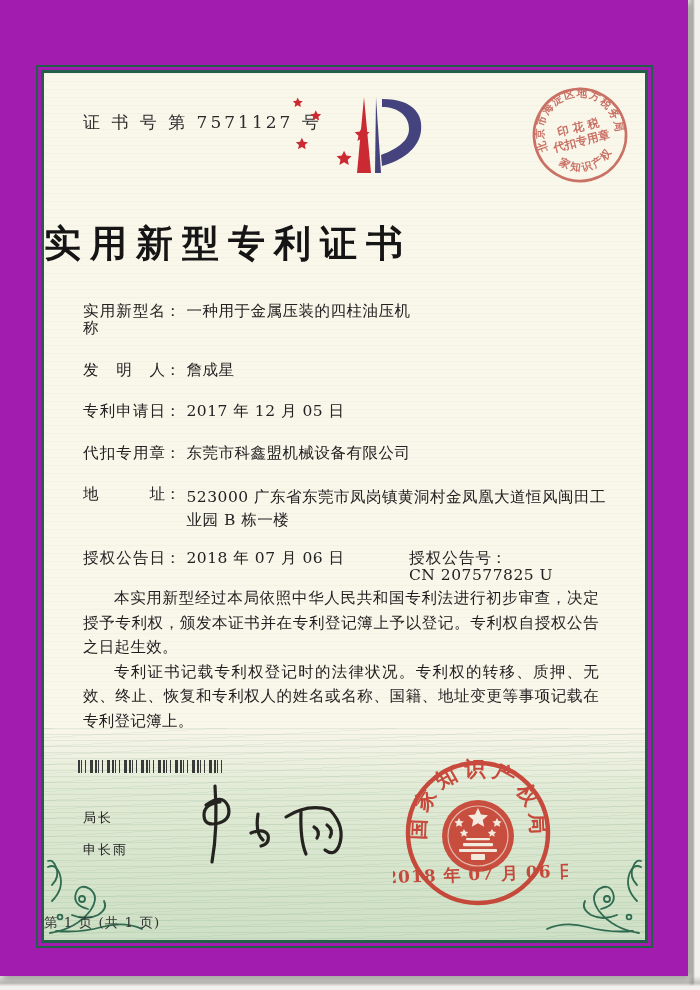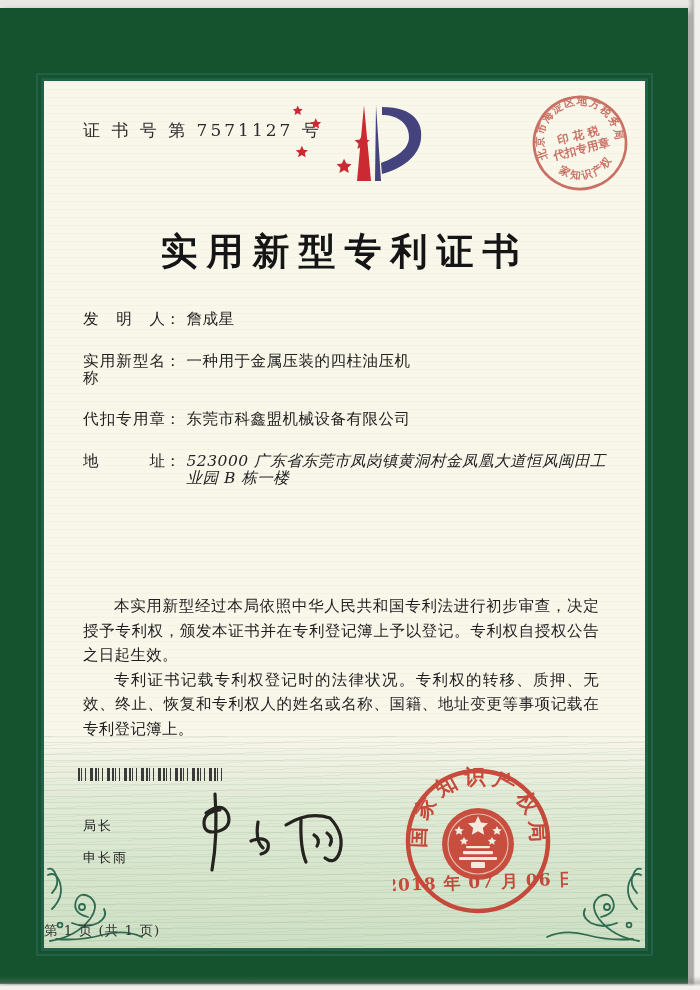--- a/index.html
+++ b/index.html
@@ -4,22 +4,22 @@
 <style>
   * { margin:0; padding:0; box-sizing:border-box; }
   html,body { width:700px; height:990px; }
   body {
     font-family:"DejaVu Serif","Liberation Serif",serif;
     background:#e9e8e4;
     position:relative;
     overflow:hidden;
   }
   .paper {
-    position:absolute; left:0; top:8px; width:688px; height:976px;
-    background:#14532d;
+    position:absolute; left:0; top:0; width:688px; height:976px;
+    background:#a21caf;
     box-shadow:3px 3px 7px rgba(90,90,88,.55);
   }
   .frame {
     position:absolute; left:41px; top:70px; width:607px; height:873px;
     border:3px solid #23604a;
     outline:2px solid #23604a;
     outline-offset:3px;
     background:#f9f6ea;
     background-image:repeating-linear-gradient(180deg, rgba(150,180,150,.06) 0 1px, transparent 1px 8px);
   }
@@ -29,32 +29,32 @@
       repeating-linear-gradient(180deg, rgba(100,150,105,.13) 0 1px, transparent 1px 6px),
       repeating-linear-gradient(177deg, rgba(120,165,120,.10) 0 1px, transparent 1px 9px),
       linear-gradient(180deg, rgba(214,230,207,0) 0%, rgba(206,225,198,.55) 30%, rgba(198,220,190,.85) 100%);
   }
   .cert-no {
     position:absolute; left:39px; top:38px;
     font-size:17px; letter-spacing:3px; color:#2b2b2b;
   }
   .logo { position:absolute; left:237px; top:24px; }
   .title {
-    position:absolute; left:0; right:0; top:146px; text-align:center;
+    position:absolute; left:0; right:0; top:146px; text-align:left;
     font-size:37px; font-weight:bold; letter-spacing:9px; color:#151515;
   }
   .fields { position:absolute; left:39px; top:230px; width:545px; font-size:15.5px; color:#222; }
   .frow { position:relative; margin-bottom:24.5px; line-height:17px; }
   .f-label {
     display:inline-block; width:82px; vertical-align:top;
     text-align:justify; text-align-last:justify;
   }
   .f-colon { display:inline-block; vertical-align:top; margin-right:6px; }
   .f-value { display:inline-block; vertical-align:top; letter-spacing:.5px; }
-  .f-value-wrap { display:inline-block; vertical-align:top; width:430px; line-height:17px; letter-spacing:.5px;font-style:italic; }
+  .f-value-wrap { display:inline-block; vertical-align:top; width:430px; line-height:23px; letter-spacing:.5px; }
   .frow.addr { margin-bottom:18px; }
   .dual .pair2 { position:absolute; left:326px; top:0; }
   .paras { position:absolute; left:39px; top:513px; width:516px; font-size:15.5px; line-height:24.5px; color:#1f1f1f; letter-spacing:.3px; }
   .paras p { text-indent:2em; text-align:justify; }
   .barcode {
     position:absolute; left:34px; top:687px; width:148px; height:13px;
     background:repeating-linear-gradient(90deg,
       #3a3a3a 0 2px, transparent 2px 3px,
       #3a3a3a 3px 4px, transparent 4px 7px,
       #3a3a3a 7px 8px, transparent 8px 12px,
@@ -99,30 +99,37 @@
       <g fill="#45437d">
         <path d="M93,0 L98,76 L92,76 Z" transform="translate(2,0)"></path>
         <path d="M101,2 C135,2 142,20 140,34 C138,52 120,64 101,69 L100,58 C116,52 128,44 128,32 C128,18 116,10 101,10 Z"></path>
       </g>
     </svg>
 
     <div class="title">实用新型专利证书</div>
 
     <div class="fields">
       <div class="frow">
+        <span class="f-label">实用新型名称</span><span class="f-colon">：</span><span class="f-value">一种用于金属压装的四柱油压机</span>
+      </div>
+      <div class="frow">
         <span class="f-label">发明人</span><span class="f-colon">：</span><span class="f-value">詹成星</span>
       </div>
       <div class="frow">
-        <span class="f-label">实用新型名称</span><span class="f-colon">：</span><span class="f-value">一种用于金属压装的四柱油压机</span>
+        <span class="f-label">专利申请日</span><span class="f-colon">：</span><span class="f-value">2017 年 12 月 05 日</span>
       </div>
       <div class="frow">
         <span class="f-label">代扣专用章</span><span class="f-colon">：</span><span class="f-value">东莞市科鑫盟机械设备有限公司</span>
       </div>
       <div class="frow addr">
         <span class="f-label">地址</span><span class="f-colon">：</span><span class="f-value-wrap">523000 广东省东莞市凤岗镇黄洞村金凤凰大道恒风闽田工业园 B 栋一楼</span>
+      </div>
+      <div class="frow dual">
+        <span class="pair1"><span class="f-label">授权公告日</span><span class="f-colon">：</span><span class="f-value">2018 年 07 月 06 日</span></span>
+        <span class="pair2"><span class="f-label">授权公告号</span><span class="f-colon">：</span><span class="f-value">CN 207577825 U</span></span>
       </div>
     </div>
 
     <div class="paras">
       <p>本实用新型经过本局依照中华人民共和国专利法进行初步审查，决定授予专利权，颁发本证书并在专利登记簿上予以登记。专利权自授权公告之日起生效。</p>
       <p>专利证书记载专利权登记时的法律状况。专利权的转移、质押、无效、终止、恢复和专利权人的姓名或名称、国籍、地址变更等事项记载在专利登记簿上。</p>
     </div>
 
     <div class="barcode"></div>
 

